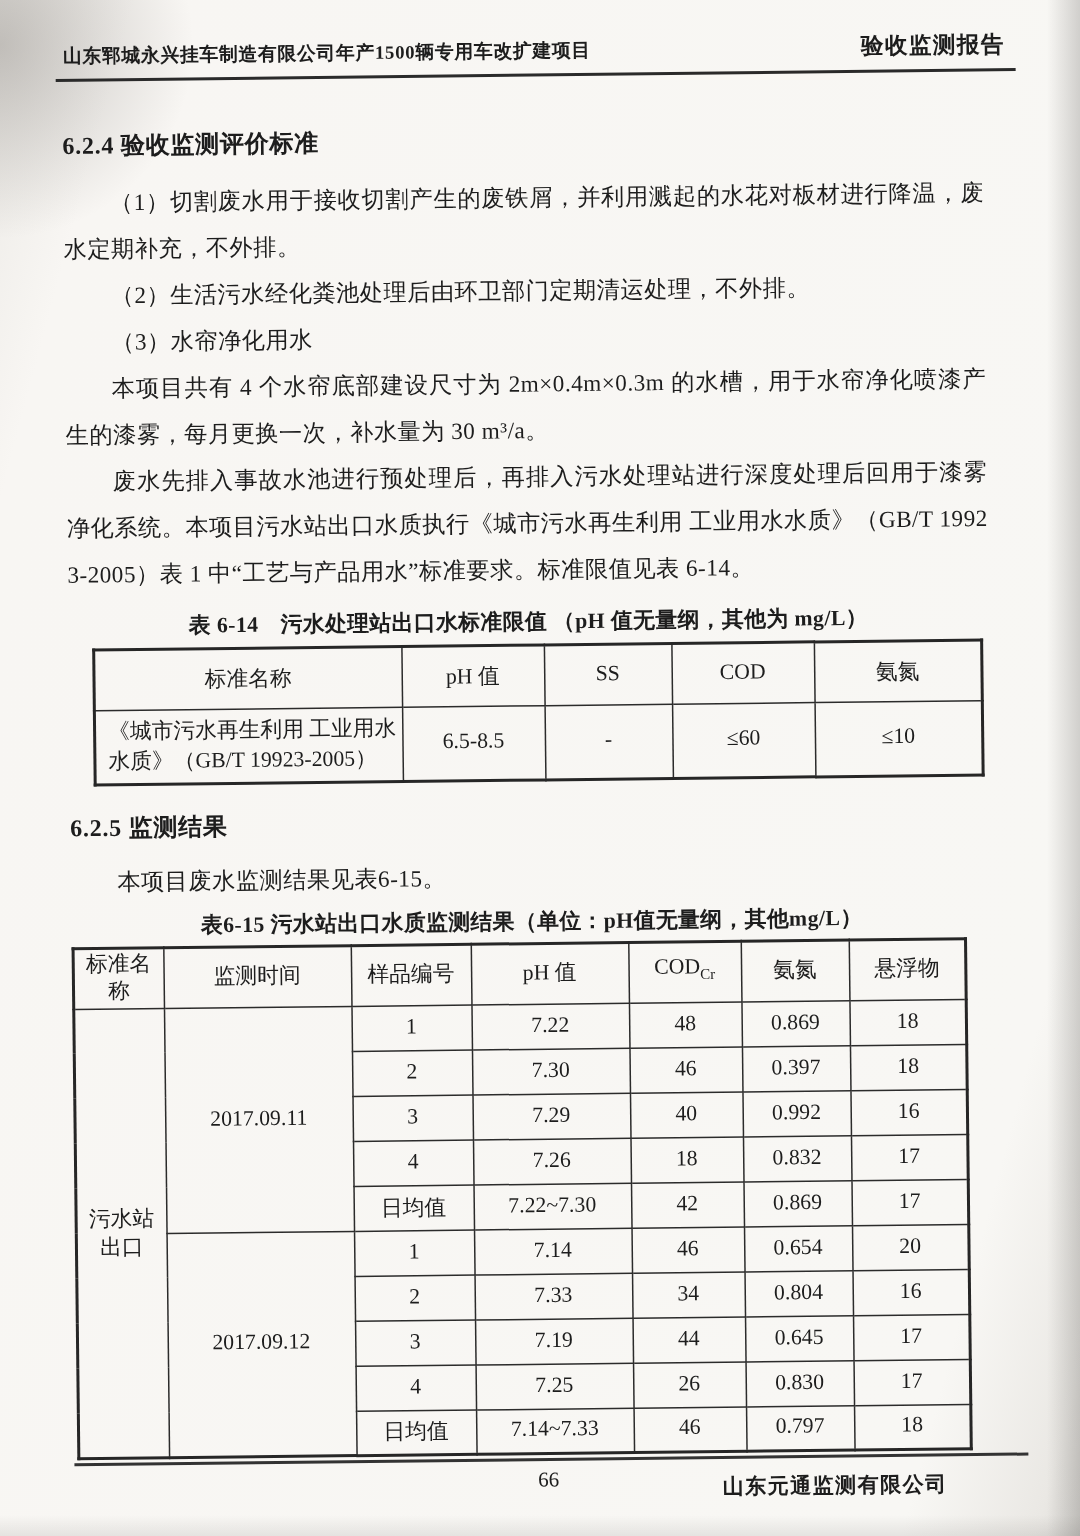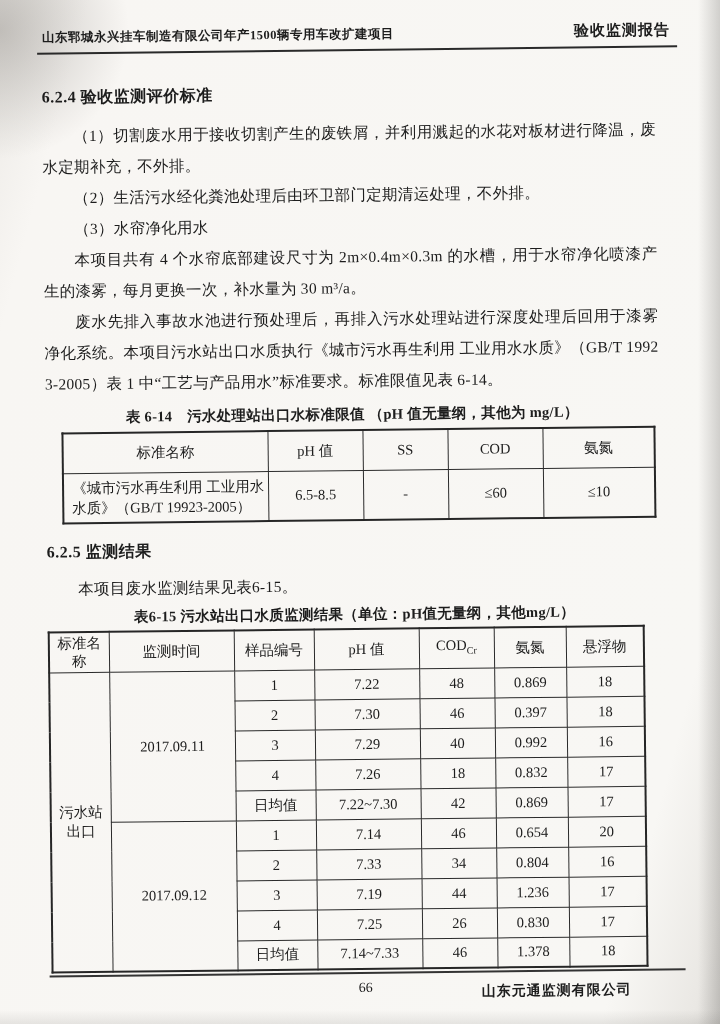--- a/index.html
+++ b/index.html
@@ -195,35 +195,35 @@
             <td>2</td>
             <td>7.33</td>
             <td>34</td>
             <td>0.804</td>
             <td>16</td>
           </tr>
           <tr>
             <td>3</td>
             <td>7.19</td>
             <td>44</td>
-            <td>1.236</td>
+            <td>0.645</td>
             <td>17</td>
           </tr>
           <tr>
             <td>4</td>
             <td>7.25</td>
             <td>26</td>
             <td>0.830</td>
             <td>17</td>
           </tr>
           <tr>
             <td>日均值</td>
             <td>7.14~7.33</td>
             <td>46</td>
-            <td>1.378</td>
+            <td>0.797</td>
             <td>18</td>
           </tr>
         </tbody>
       </table>
 
     </div>
 
     <div class="footer-rule"></div>
     <div class="page-num">66</div>
     <div class="footer-company">山东元通监测有限公司</div>

